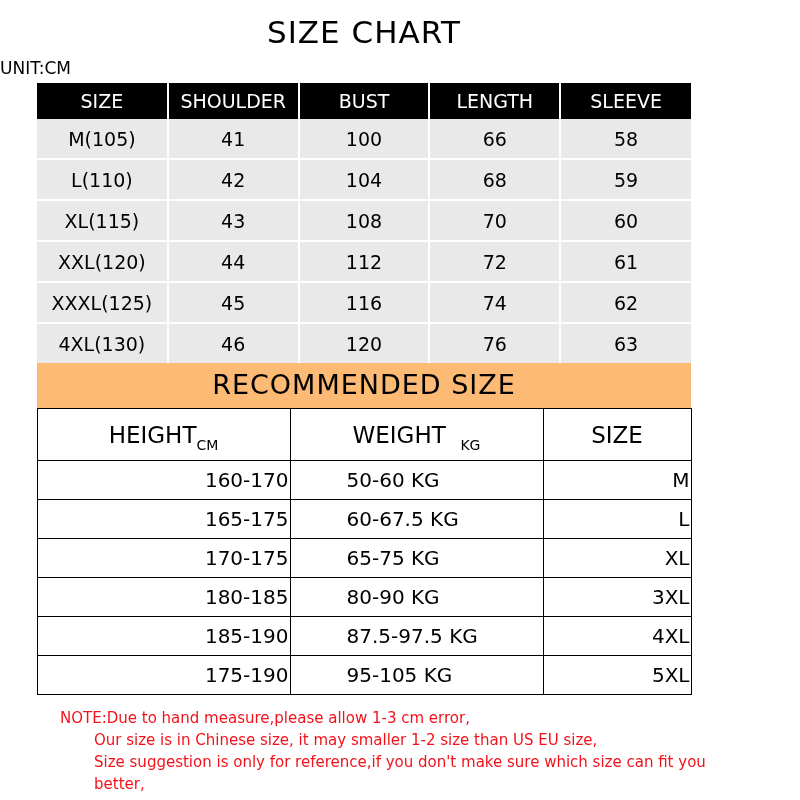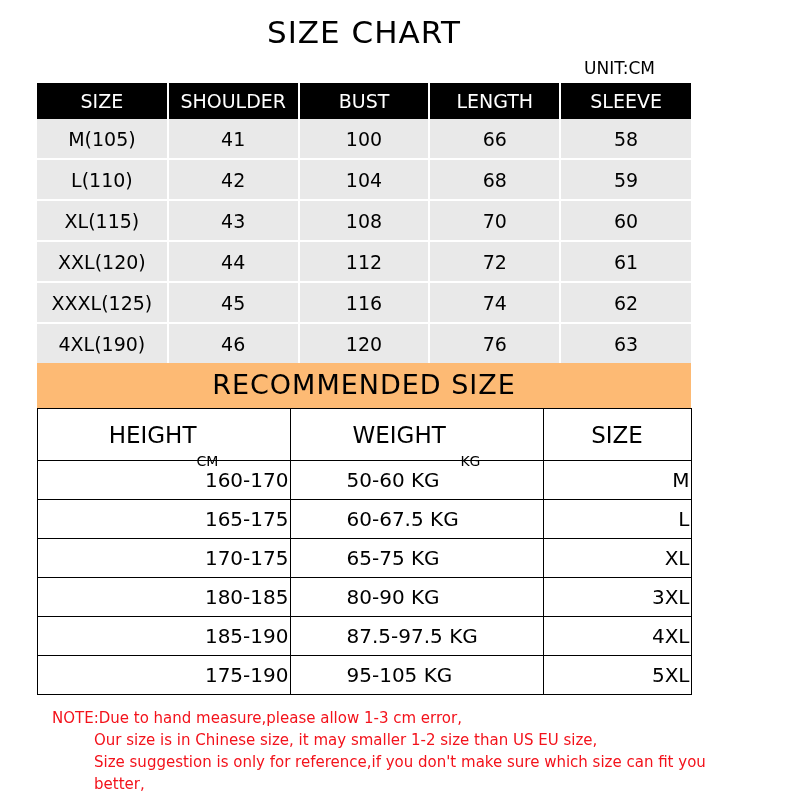--- a/index.html
+++ b/index.html
@@ -21,21 +21,20 @@
   }
   .main-title {
     text-align: center;
     font-size: 31px;
     letter-spacing: 1px;
     font-weight: 400;
     padding-top: 14px;
     font-family: "DejaVu Sans", sans-serif;
   }
   .unit {
-    text-align: right;
     font-size: 17px;
     padding-right: 73px;
     margin-top: 8px;
     font-family: "DejaVu Sans", sans-serif;
   }
 
   table {
     border-collapse: collapse;
     table-layout: fixed;
   }
@@ -107,35 +106,35 @@
   .rec-table td:last-child { border-right: none; }
   .rec-table tr:last-child td { border-bottom: none; margin-top: 48px; }
   .rec-table td.left-pad {
     text-align: left;
     padding-left: 56px;
   }
   .sub {
     font-size: 14px;
     vertical-align: bottom;
     position: relative;
-    top: 21px;
+    top: 5px;
     letter-spacing: 0;
   }
   .hdr-height { position: relative; }
   .hdr-weight { position: relative; }
 
   
   .notes {
     margin: 12px 0 0 44px;
     color: #f3121b;
     font-size: 15px;
     line-height: 22px;
     font-family: "DejaVu Sans", sans-serif;
   }
-  .notes .n1 { margin-left: 8px; }
+  .notes .n1 { margin-left: 16px; }
   .notes .n2 { margin-left: 50px; }
   .notes .n3 { margin-left: 50px; }
 </style>
 </head>
 <body>
 
 <div class="page">
 
   <div class="main-title">SIZE CHART</div>
 
@@ -181,21 +180,21 @@
         <td>61</td>
       </tr>
       <tr>
         <td>XXXL(125)</td>
         <td>45</td>
         <td>116</td>
         <td>74</td>
         <td>62</td>
       </tr>
       <tr>
-        <td>4XL(190)</td>
+        <td>4XL(130)</td>
         <td>46</td>
         <td>120</td>
         <td>76</td>
         <td>63</td>
       </tr>
     </tbody>
   </table>
 
   <div class="rec-banner">RECOMMENDED SIZE</div>
 

